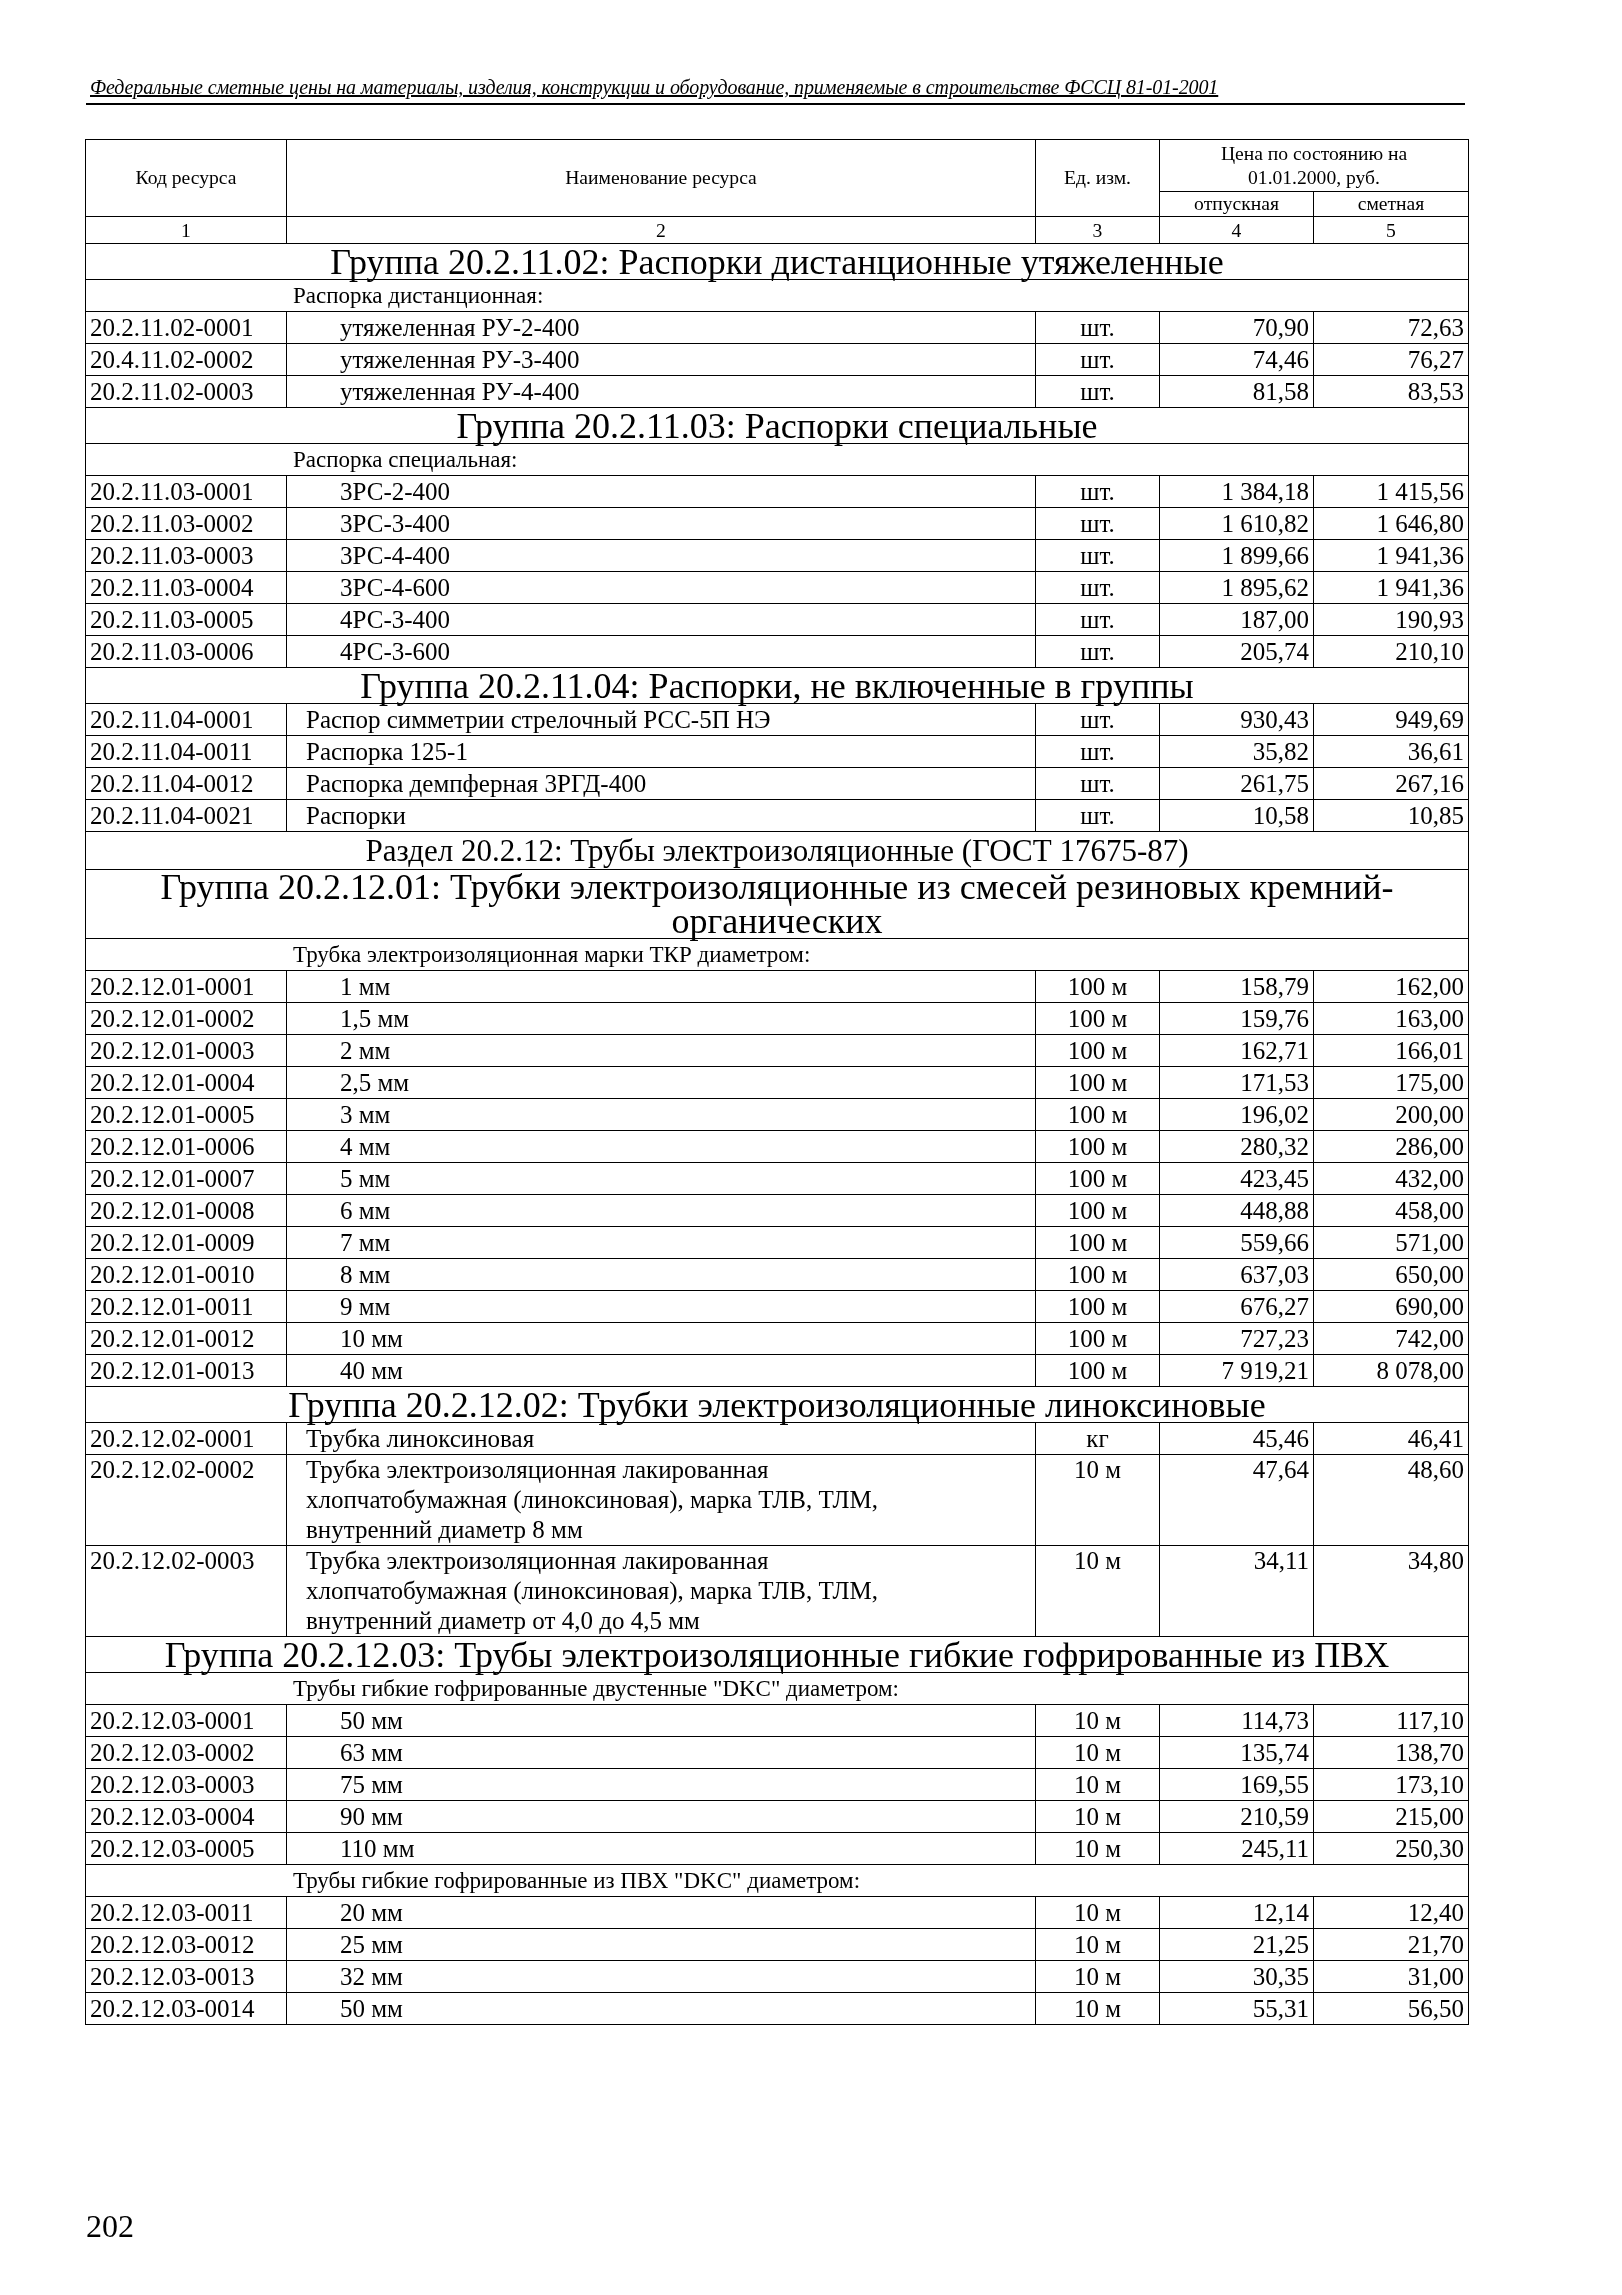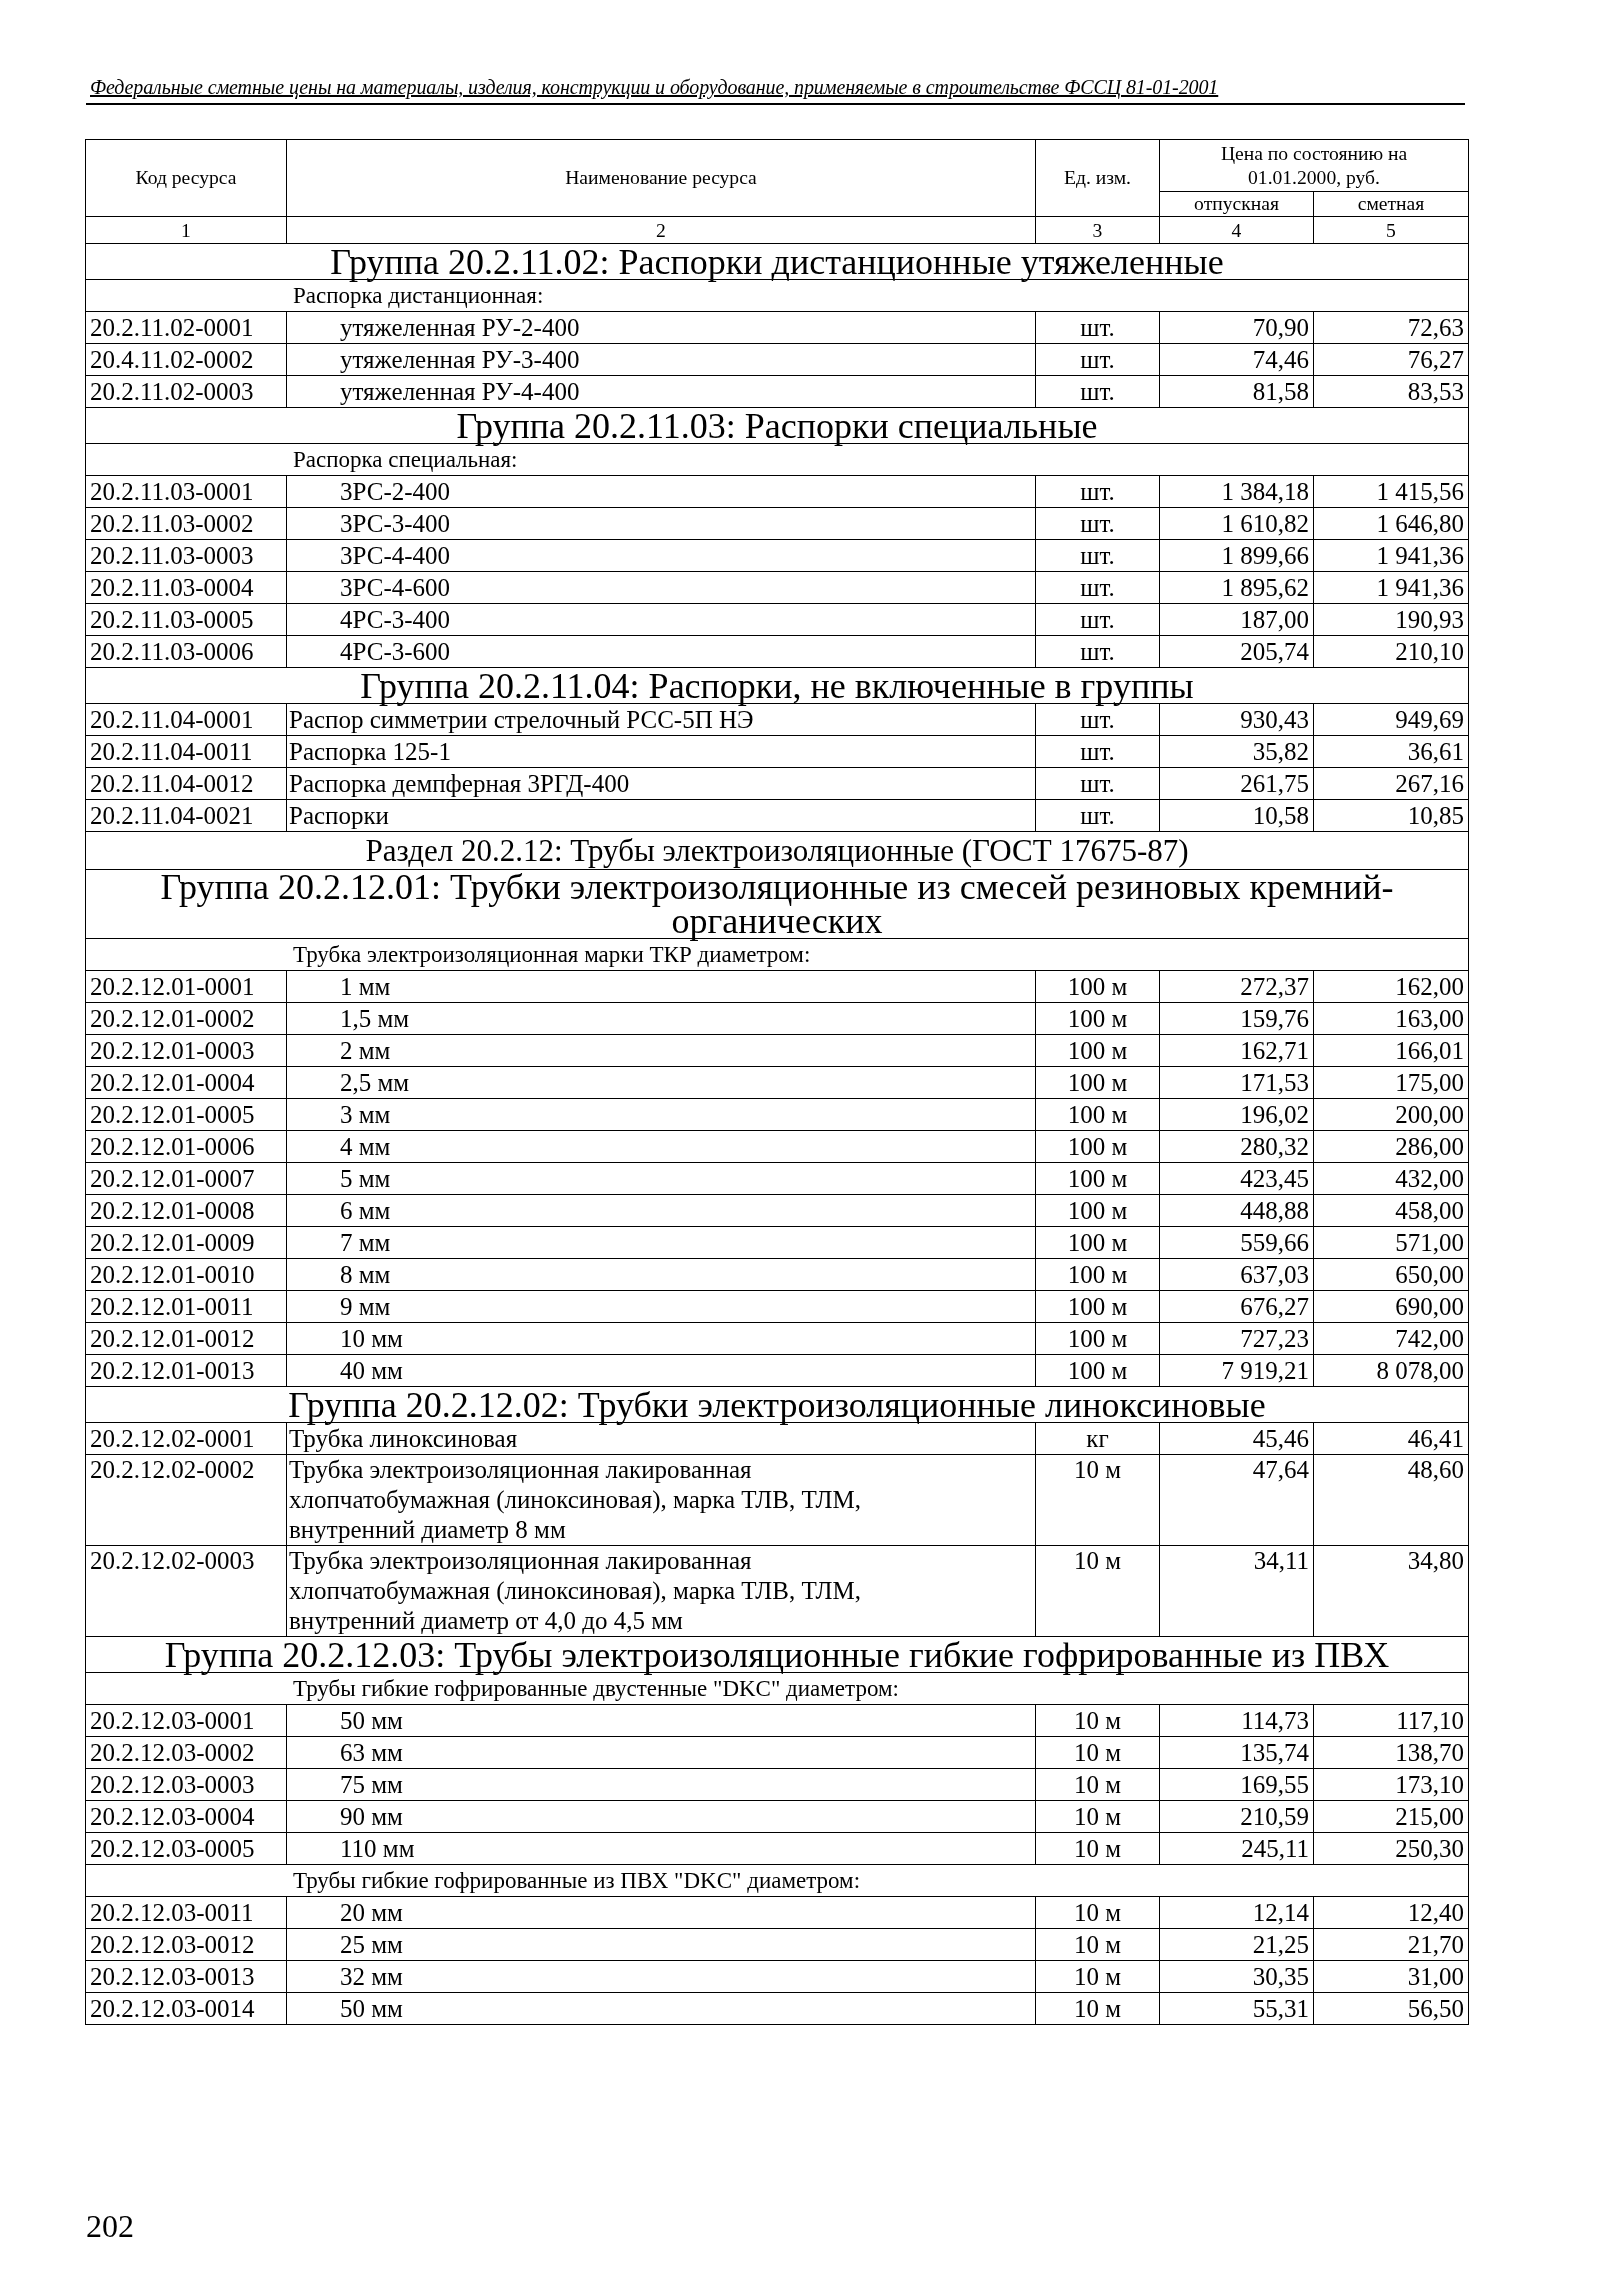--- a/index.html
+++ b/index.html
@@ -16,21 +16,21 @@
   col.c4 { width: 154px; } col.c5 { width: 155px; }
   .hdr th { font-size: 19.6px; line-height: 23.6px; text-align: center; vertical-align: middle; }
   .hdr-top th { height: 51px; }
   .hdr-sub th { height: 24px; }
   .hdr-num td { font-size: 19.6px; height: 26px; text-align: center; line-height: 25px; }
   td.section { font-weight: bold; font-size: 31px; text-align: center; height: 37px; line-height: 37px; }
   td.group { font-weight: bold; font-size: 36px; text-align: center; height: 35px; line-height: 34px; }
   td.subtitle { font-size: 23px; height: 31px; line-height: 30px; padding-left: 207px !important; }
   tr.data td { font-size: 25px; height: 31px; line-height: 30px; }
   tr.data td.code { padding-left: 3.9px; white-space: nowrap; }
-  tr.data td.name { padding-left: 2px; }
+  tr.data td.name { padding-left: 19px; }
   tr.data td.name.indent { padding-left: 53px; }
   tr.data td.unit { text-align: center; }
   tr.data td.num { text-align: right; padding-right: 3.9px; }
   tr.data.multi td { vertical-align: top; }
   tr.data td.code, tr.data td.unit, tr.data td.num { vertical-align: middle; }
   tr.data.multi td.code, tr.data.multi td.unit, tr.data.multi td.num { vertical-align: top; }
   .page-number { position: absolute; left: 86px; top: 2212px; font-size: 32px; line-height: 29px; }
 </style>
 </head>
 <body>
@@ -178,21 +178,21 @@
       <tr>
         <td colspan="5" class="group">Группа 20.2.12.01: Трубки электроизоляционные из смесей резиновых кремний-органических</td>
       </tr>
       <tr>
         <td colspan="5" class="subtitle">Трубка электроизоляционная марки ТКР диаметром:</td>
       </tr>
       <tr class="data">
         <td class="code">20.2.12.01-0001</td>
         <td class="name indent">1 мм</td>
         <td class="unit">100 м</td>
-        <td class="num">272,37</td>
+        <td class="num">158,79</td>
         <td class="num">162,00</td>
       </tr>
       <tr class="data">
         <td class="code">20.2.12.01-0002</td>
         <td class="name indent">1,5 мм</td>
         <td class="unit">100 м</td>
         <td class="num">159,76</td>
         <td class="num">163,00</td>
       </tr>
       <tr class="data">

